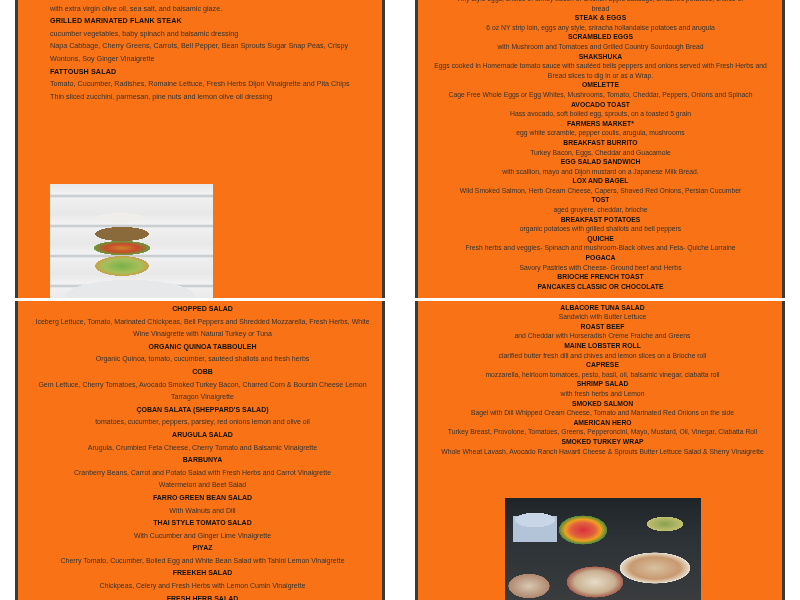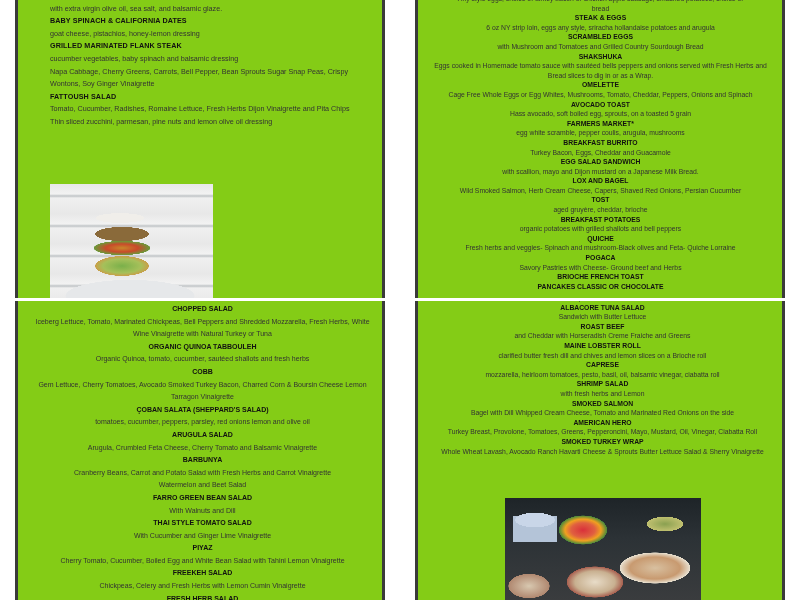--- a/index.html
+++ b/index.html
@@ -1,18 +1,18 @@
 <!DOCTYPE html>
 <html><head>
 <meta charset="utf-8">
 <style>
   html, body { margin:0; padding:0; }
   body { width:800px; height:600px; overflow:hidden; background:#ffffff; position:relative;
          font-family:"Liberation Sans", "DejaVu Sans", sans-serif; color:#222; }
-  .panel { position:absolute; background:#84cc16; overflow:hidden; box-sizing:border-box;padding-left:21px; }
+  .panel { position:absolute; background:#f97316; overflow:hidden; box-sizing:border-box;padding-left:21px; }
   .frame-l { border-left:3px solid #3a3a3a; }
   .frame-r { border-right:3px solid #3a3a3a; }
   .seam { position:absolute; left:0; width:800px; height:3px; background:#fff; top:298px; z-index:5; }
 
   
   #p-tl { left:15px; top:0; width:370px; height:298px; }
   #p-tl .content { position:absolute; left:32px; top:-10px; width:320px; }
   .la-item { margin:0; }
   .la-title { font-size:7.2px; font-weight:bold; color:#111; letter-spacing:0.1px; line-height:12.6px; text-transform:uppercase; }
   .la-desc { font-size:7.2px; color:#333; line-height:12.6px; }
@@ -57,24 +57,20 @@
   }
 </style>
 </head>
 <body>
 
 <div class="panel frame-l frame-r" id="p-tl">
   <div class="content">
     <div class="la-desc">grilled zucchini, grilled asparagus, eggplant, and squash cherry tomato</div>
     <div class="la-desc">with extra virgin olive oil, sea salt, and balsamic glaze.</div>
     <div class="la-item">
-      <div class="la-title">BABY SPINACH &amp; CALIFORNIA DATES</div>
-      <div class="la-desc">goat cheese, pistachios, honey-lemon dressing</div>
-    </div>
-    <div class="la-item">
       <div class="la-title">GRILLED MARINATED FLANK STEAK</div>
       <div class="la-desc">cucumber vegetables, baby spinach and balsamic dressing</div>
     </div>
     <div class="la-item">
       <div class="la-desc">Napa Cabbage, Cherry Greens, Carrots, Bell Pepper, Bean Sprouts Sugar Snap Peas, Crispy Wontons, Soy Ginger Vinaigrette</div>
     </div>
     <div class="la-item">
       <div class="la-title">FATTOUSH SALAD</div>
       <div class="la-desc">Tomato, Cucumber, Radishes, Romaine Lettuce, Fresh Herbs Dijon Vinaigrette and Pita Chips</div>
     </div>

